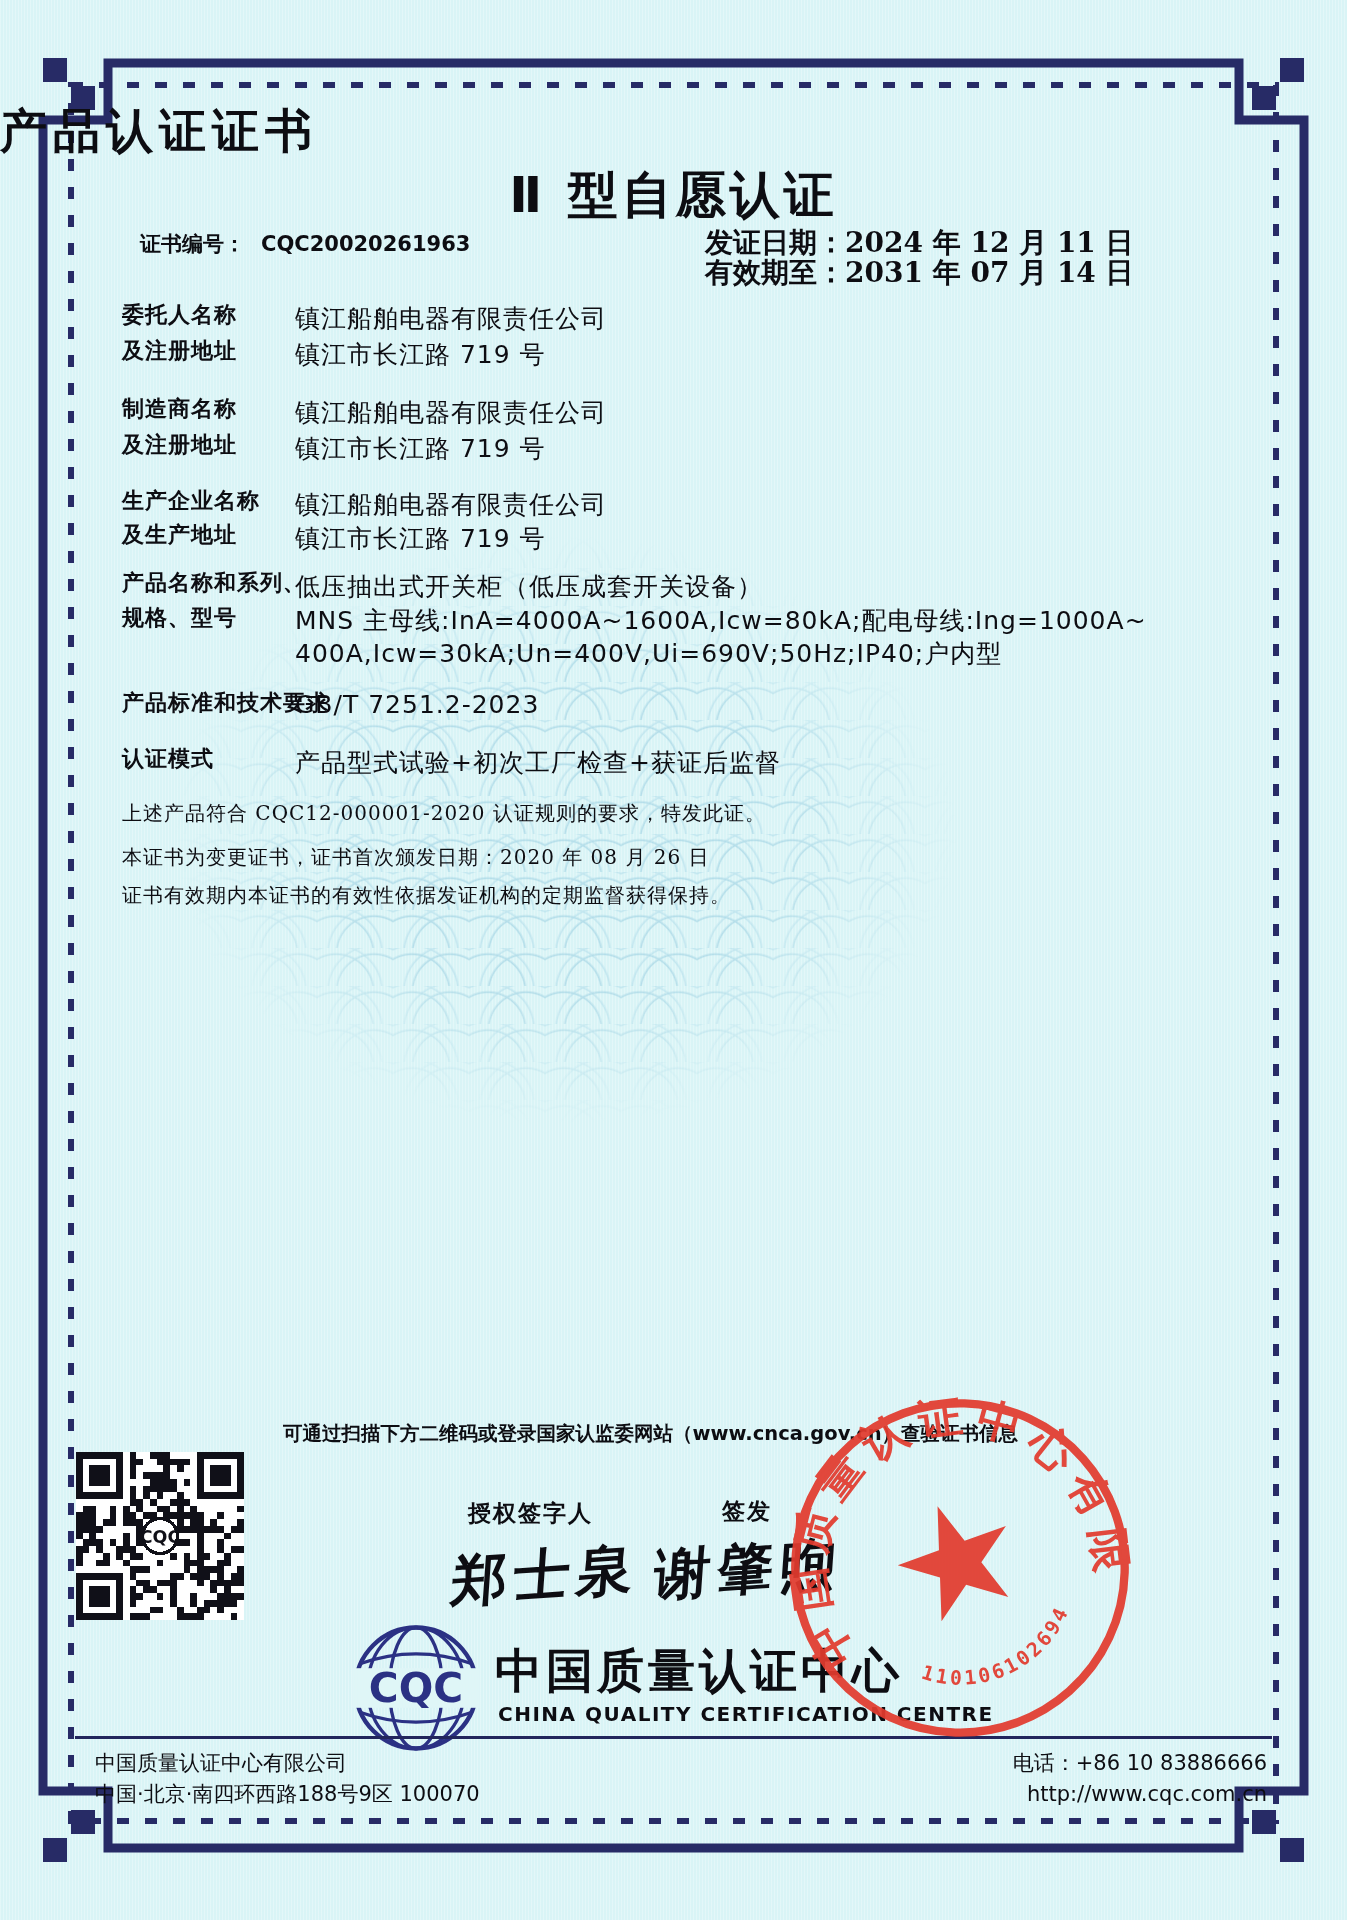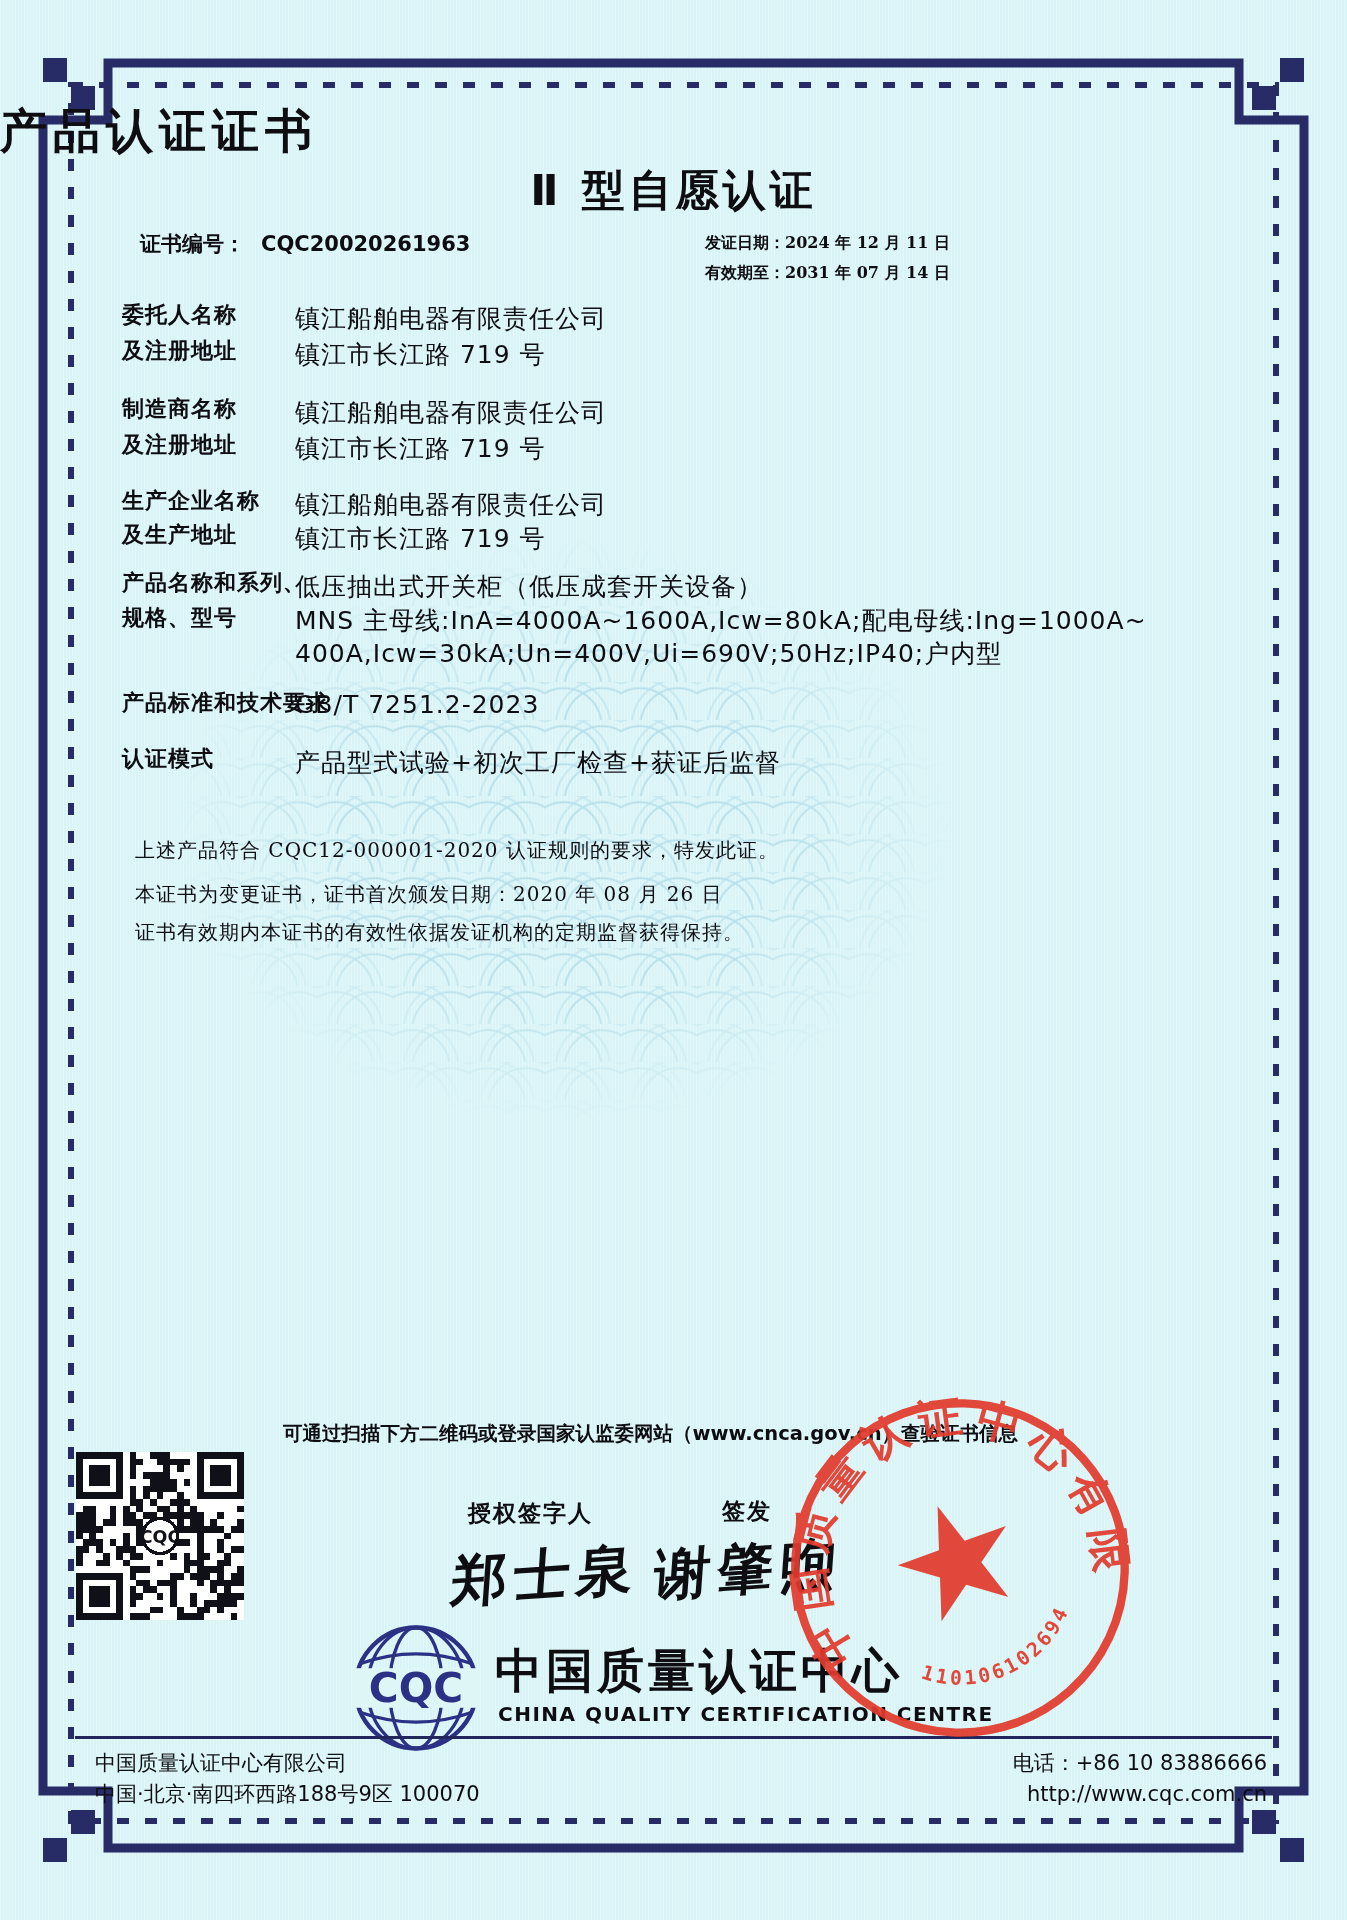--- a/index.html
+++ b/index.html
@@ -26,32 +26,32 @@
     -webkit-mask-image:radial-gradient(closest-side,#000 55%,rgba(0,0,0,0) 98%);
     mask-image:radial-gradient(closest-side,#000 55%,rgba(0,0,0,0) 98%);
     opacity:.5;pointer-events:none;
   }
   
   .frame{position:absolute;inset:0;pointer-events:none;}
   
   .title{position:absolute;left:0;right:0;top:100px;text-align:left;
     font-size:47px;font-weight:bold;letter-spacing:6px;}
   .subtitle{position:absolute;left:0;right:0;top:162px;text-align:center;
-    font-size:43px;font-weight:bold;letter-spacing:4px;}
+    font-size:50px;font-weight:bold;letter-spacing:4px;}
   .cert-no{position:absolute;left:140px;top:230px;font-size:21px;
     font-family:"DejaVu Serif","Liberation Serif",serif;font-weight:bold;}
   .cert-no b{font-family:"DejaVu Sans",sans-serif;margin-left:16px;}
-  .dates{position:absolute;left:705px;top:228px;font-size:16px;line-height:30px;
+  .dates{position:absolute;left:705px;top:228px;font-size:28px;line-height:30px;
     font-family:"DejaVu Serif","Liberation Serif",serif;font-weight:bold;}
   
   .flabel{position:absolute;left:122px;font-size:22px;font-weight:bold;letter-spacing:1px;}
   .fvalue{position:absolute;left:295px;font-size:25px;letter-spacing:1px;}
   
-  .statement{position:absolute;left:135px;font-size:20px;letter-spacing:1px;
-    font-family:"DejaVu Serif","Liberation Serif",serif;margin-top:37px;}
+  .statement{position:absolute;left:122px;font-size:20px;letter-spacing:1px;
+    font-family:"DejaVu Serif","Liberation Serif",serif;}
   
   .verify-note{position:absolute;left:283px;top:1420px;font-size:19.5px;font-weight:bold;}
   .qr{position:absolute;left:76px;top:1452px;}
   .sign-label{position:absolute;font-size:23px;font-weight:bold;letter-spacing:2px;}
   .signature{position:absolute;font-size:56px;font-weight:bold;
     font-family:"DejaVu Serif","Liberation Serif",serif;
     transform:skewX(-8deg) rotate(-4deg);letter-spacing:6px;}
   .org-logo{position:absolute;left:350px;top:1622px;}
   .org-cn{position:absolute;left:495px;top:1640px;font-size:47px;font-weight:bold;letter-spacing:4px;}
   .org-en{position:absolute;left:498px;top:1702px;font-size:20px;font-weight:bold;letter-spacing:1.5px;}

